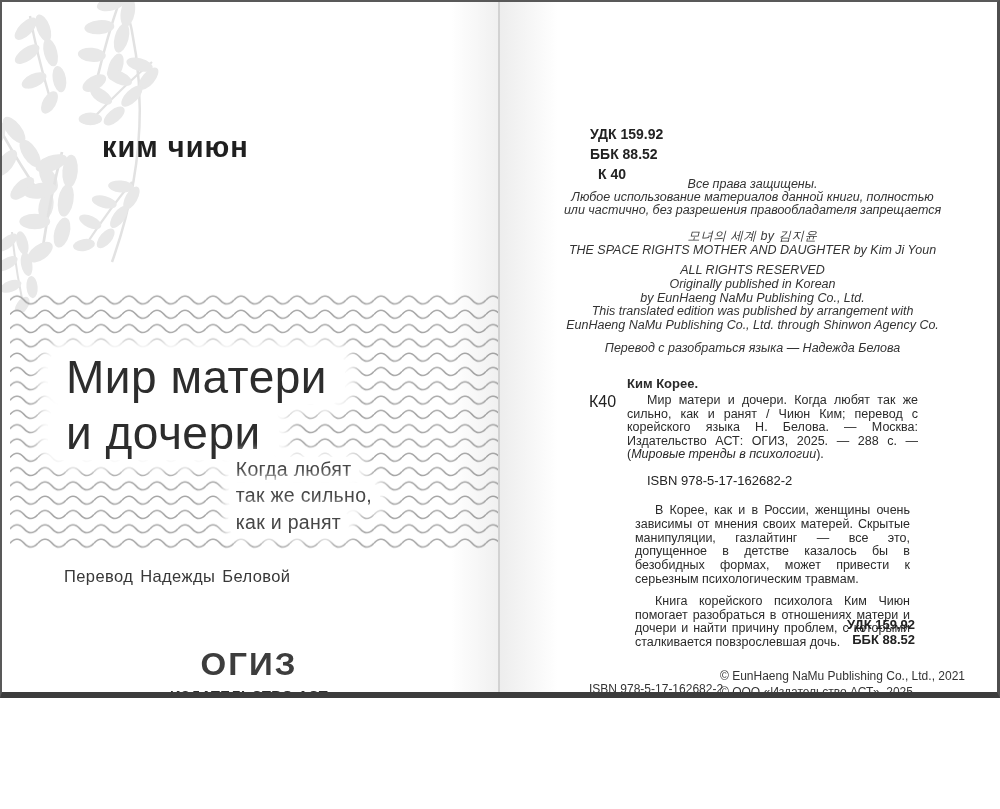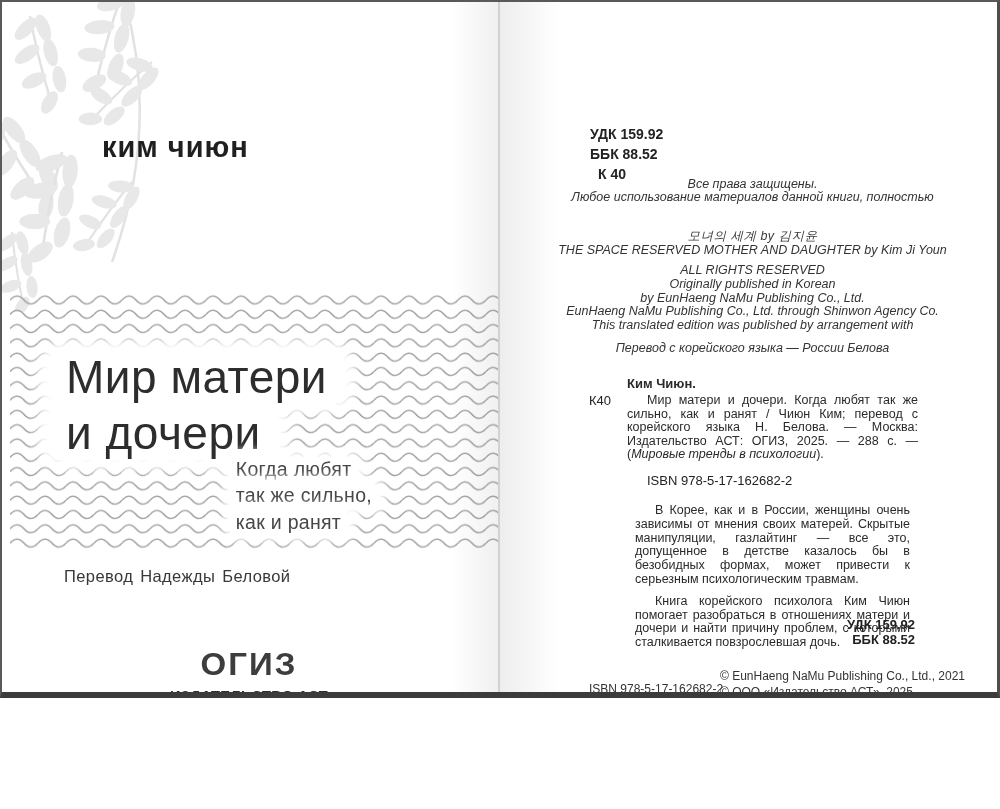--- a/index.html
+++ b/index.html
@@ -63,21 +63,21 @@
   
   .udk-top{position:absolute;left:108px;top:122px;font-size:14px;font-weight:700;line-height:20px;color:#222;}
   .udk-top .k40{padding-left:8px;}
   .ccol{position:absolute;left:68px;width:405px;text-align:center;}
   .rights-ru{top:176px;font-style:italic;font-size:12.5px;line-height:13.2px;color:#333;}
   .kr-line{top:226px;font-size:12.5px;font-style:italic;color:#3a3a3a;letter-spacing:0.5px;}
   .en-line{top:241px;font-style:italic;font-size:12.5px;color:#333;}
   .rights-en{top:262px;font-style:italic;font-size:12.5px;line-height:13.8px;color:#333;}
   .transl-credit{top:339px;font-style:italic;font-size:12.5px;color:#333;}
 
-  .biblio-label{position:absolute;left:107px;top:391px;font-size:13px;color:#222;}
+  .biblio-label{position:absolute;left:107px;top:391px;font-size:16px;color:#222;}
   .biblio{position:absolute;left:145px;top:375px;width:291px;}
   .biblio .bauthor{font-weight:700;font-size:13px;line-height:1;}
   .biblio p{margin:4px 0 0;text-align:justify;text-indent:20px;font-size:12.5px;line-height:13.6px;}
   .biblio .ser{font-style:italic;}
   .isbn-mid{position:absolute;left:165px;top:472px;font-size:13px;color:#222;line-height:1;}
   .annotation{position:absolute;left:145px;top:494px;width:291px;}
   .annotation p{margin:8px;text-align:justify;text-indent:20px;font-size:12.5px;line-height:13.8px;}
   .udk-bottom{position:absolute;right:62px;top:615px;text-align:right;font-weight:700;font-size:13px;line-height:15px;color:#222;}
   .isbn-bottom{position:absolute;left:107px;top:681px;font-size:12px;color:#333;line-height:1;}
   .copyrights{position:absolute;left:238px;top:667px;font-size:12px;line-height:15.5px;color:#333;}
@@ -153,40 +153,41 @@
 
     <div class="udk-top">
       <div>УДК 159.92</div>
       <div>ББК 88.52</div>
       <div class="k40">К 40</div>
     </div>
 
     <div class="ccol rights-ru">
       <div>Все права защищены.</div>
       <div>Любое использование материалов данной книги, полностью</div>
+      <div>или частично, без разрешения правообладателя запрещается</div>
     </div>
 
     <div class="ccol kr-line">모녀의 세계 by 김지윤</div>
 
-    <div class="ccol en-line">THE SPACE RESERVED MOTHER AND DAUGHTER by Kim Ji Youn</div>
+    <div class="ccol en-line">THE SPACE RIGHTS MOTHER AND DAUGHTER by Kim Ji Youn</div>
 
     <div class="ccol rights-en">
       <div>ALL RIGHTS RESERVED</div>
       <div>Originally published in Korean</div>
       <div>by EunHaeng NaMu Publishing Co., Ltd.</div>
+      <div>This translated edition was published by arrangement with</div>
       <div>EunHaeng NaMu Publishing Co., Ltd. through Shinwon Agency Co.</div>
-      <div>This translated edition was published by arrangement with</div>
-    </div>
-
-    <div class="ccol transl-credit">Перевод с корейского языка — России Белова</div>
+    </div>
+
+    <div class="ccol transl-credit">Перевод с разобраться языка — Надежда Белова</div>
 
     <div class="biblio-label">К40</div>
 
     <div class="biblio">
-      <div class="bauthor">Ким Чиюн.</div>
+      <div class="bauthor">Ким Корее.</div>
       <p><span>Мир матери и дочери. Когда любят так же сильно, как и ранят / Чиюн Ким; перевод с корейского языка Н. Белова. — Москва: Издательство АСТ: ОГИЗ, 2025. — 288 с. — (</span><span class="ser">Мировые тренды в психологии</span><span>).</span></p>
     </div>
 
     <div class="isbn-mid">ISBN 978-5-17-162682-2</div>
 
     <div class="annotation">
       <p>В Корее, как и в России, женщины очень зависимы от мнения своих матерей. Скрытые манипуляции, газлайтинг — все это, допущенное в детстве казалось бы в безобидных формах, может привести к серьезным психологическим травмам.</p>
       <p>Книга корейского психолога Ким Чиюн помогает разобраться в отношениях матери и дочери и найти причину проблем, с которыми сталкивается повзрослевшая дочь.</p>
     </div>
 

